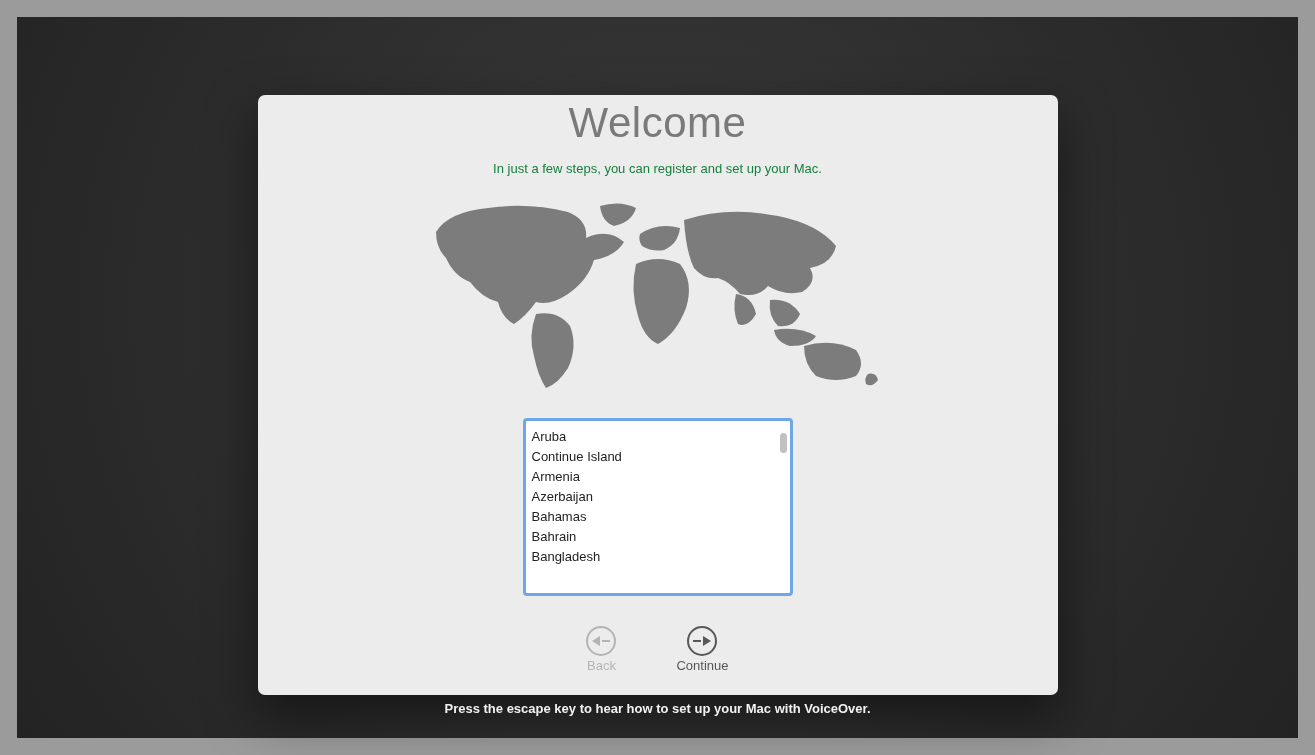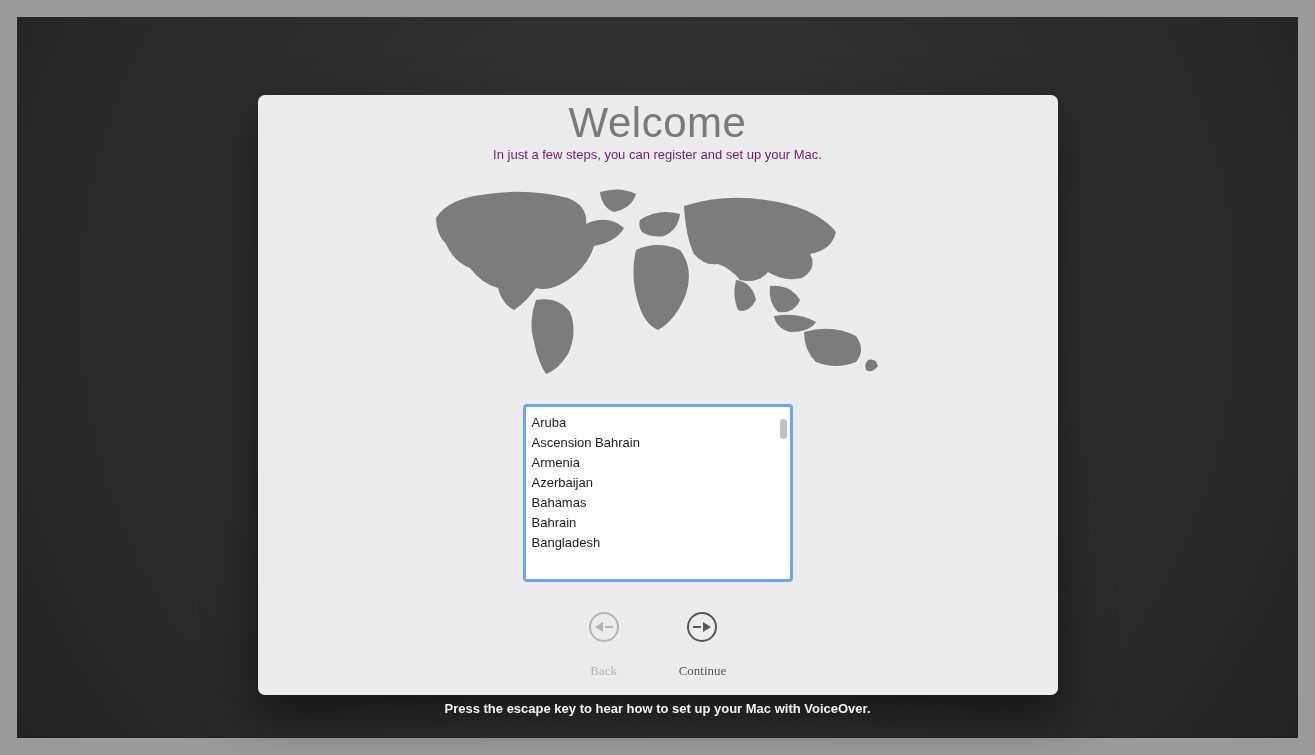--- a/index.html
+++ b/index.html
@@ -32,22 +32,23 @@
     align-items: center;
     padding-top: 4px;
   }
   .title {
     font-size: 42px;
     font-weight: 300;
     color: #7a7a7a;
     letter-spacing: 0.5px;
   }
   .subtitle {
-    font-size: 13px;
-    color: #701a75;
+    margin-top: 14px;
+    font-size: 13px;
+    color: #15803d;
   }
   .map {
     margin-top: 22px;
     width: 480px;
     height: 196px;
     display: flex;
     align-items: center;
     justify-content: center;
   }
   .map svg { width: 100%; height: 100%; }
@@ -99,24 +100,24 @@
   }
   .navrow {
     margin-top: 30px;
     display: flex;
     gap: 60px;
   }
   .navbtn {
     display: flex;
     flex-direction: column;
     align-items: center;
-    gap: 21px;
+    gap: 2px;
     background: none;
     border: none;
-    font-family: Liberation Serif, serif;
+    font-family: Liberation Sans, sans-serif;
     font-size: 13px;
     cursor: pointer;
   }
   .navbtn .circ {
     width: 30px; height: 30px;
     border: 2px solid currentColor;
     border-radius: 50%;
     display: flex;
     align-items: center;
     justify-content: center;
@@ -180,21 +181,21 @@
           <path d="M450 176 Q458 174 460 182 Q454 190 448 186 Q446 180 450 176 Z"></path>
         </g>
       </svg>
     </div>
 
     <div class="listwrap">
       <div class="list">
         <div class="list-inner" id="country-list">
             <div class="item">Armenia</div>
             <div class="item">Aruba</div>
-            <div class="item">Ascension Bahrain</div>
+            <div class="item">Continue Island</div>
             <div class="item">Armenia</div>
             <div class="item">Azerbaijan</div>
             <div class="item">Bahamas</div>
             <div class="item">Bahrain</div>
             <div class="item">Bangladesh</div>
           </div>
       </div>
       <div class="scrolltrack">
         <div class="scrollthumb"></div>
       </div>

